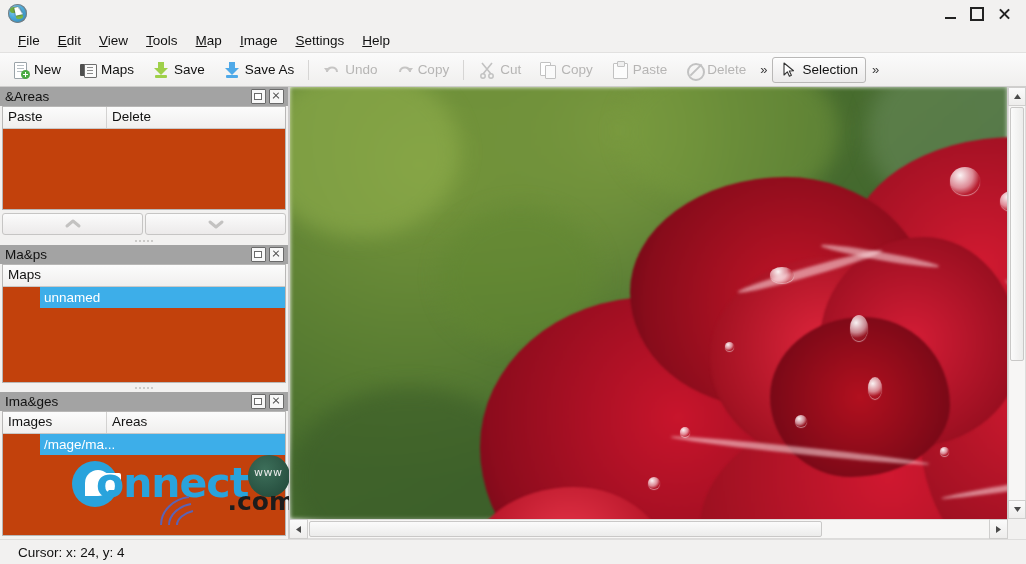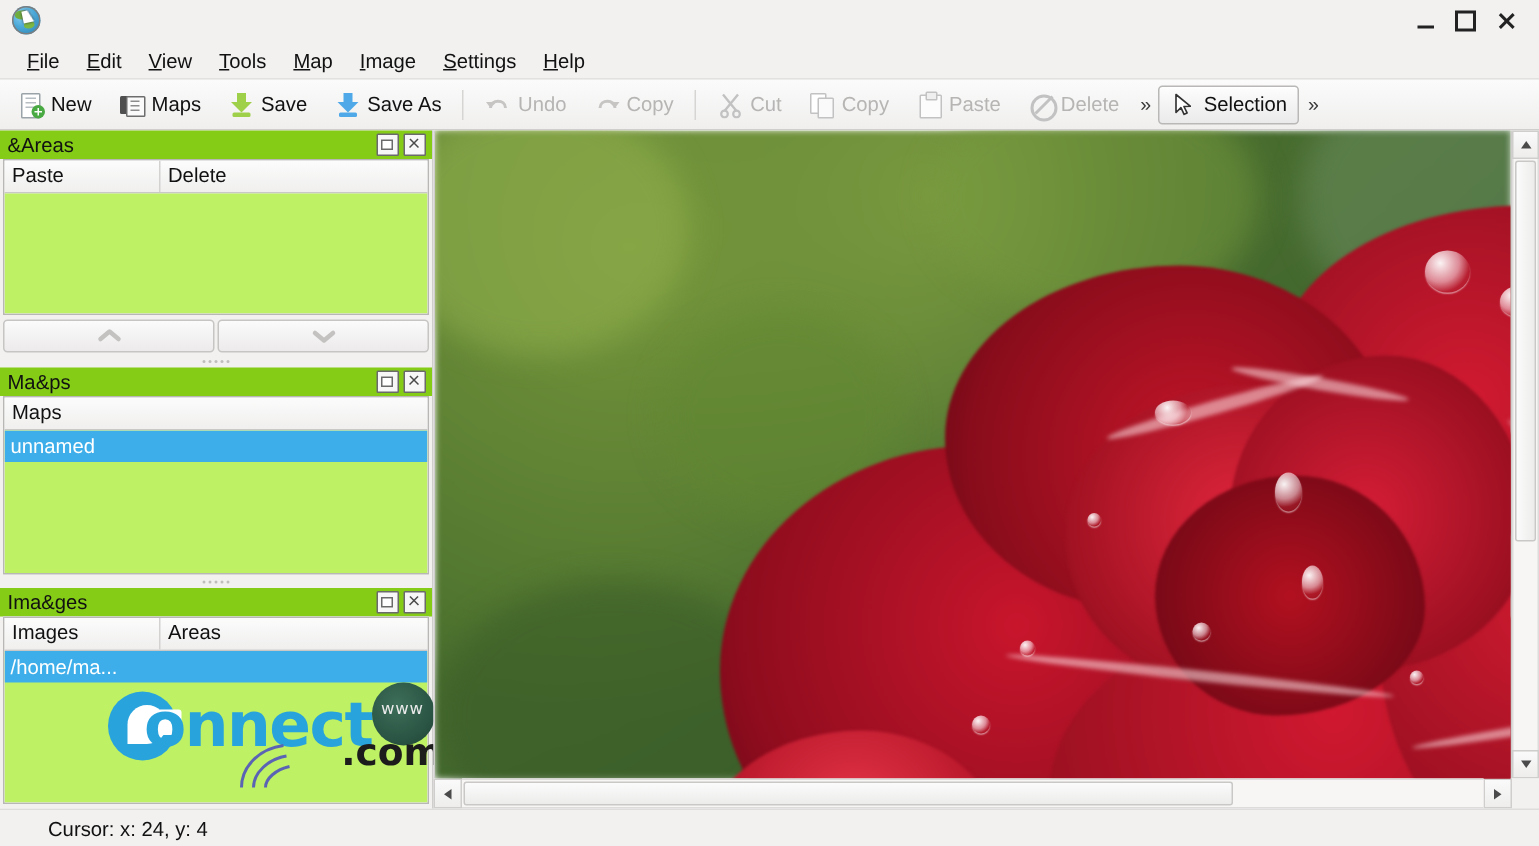--- a/index.html
+++ b/index.html
@@ -79,34 +79,34 @@
   .ic-del{border:2px solid #c2c2c2;border-radius:50%;width:14px;height:14px;margin:2px;position:relative;}
   .ic-del:before{content:"";position:absolute;left:-1px;top:4px;width:16px;height:2px;background:#c2c2c2;transform:rotate(-45deg);}
   
   .ic-sel svg{display:block;}
 
   
   .body{flex:1;display:flex;min-height:0;}
   .leftpane{width:288px;display:flex;flex-direction:column;background:#f2f1f0;border-right:1px solid #cfcecd;position:relative;}
 
   .dock{display:flex;flex-direction:column;min-height:0;}
-  .dock-title{height:19px;display:flex;align-items:center;padding:0 4px 0 5px;font-size:13.5px;color:#111;background:#84cc16;}
+  .dock-title{height:19px;display:flex;align-items:center;padding:0 4px 0 5px;font-size:13.5px;color:#111;background:#a3a3a3;}
   .dock-title .t{flex:1;}
   .dock-btn{width:13px;height:13px;margin-left:3px;position:relative;cursor:default;}
   .dk-float{border:1px solid #6a6a6a;border-radius:1px;background:#f7f7f7;}
   .dk-float:before{content:"";position:absolute;left:2px;top:3px;width:6px;height:5px;border:1px solid #6a6a6a;background:#fff;}
   .dk-close{border:1px solid #6a6a6a;border-radius:1px;background:#f7f7f7;}
   .dk-close:before,.dk-close:after{content:"";position:absolute;left:1.5px;top:5px;width:8px;height:1.4px;background:#4a4a4a;}
   .dk-close:before{transform:rotate(45deg);}
   .dk-close:after{transform:rotate(-45deg);}
 
   .listview{flex:1;min-height:0;background:#fff;border:1px solid #b8b7b6;margin:0 2px;display:flex;flex-direction:column;overflow:hidden;}
   .lv-head{display:flex;height:21px;background:linear-gradient(#fcfcfc,#f0efee);border-bottom:1px solid #c9c8c7;flex:0 0 auto;}
   .lv-head div{padding:2px 5px;font-size:13.5px;color:#111;border-right:1px solid #d3d2d1;box-sizing:border-box;}
-  .lv-body{flex:1;min-height:0;overflow:hidden;background:#bef264;}
+  .lv-body{flex:1;min-height:0;overflow:hidden;background:#c2410c;padding-left:37px;}
   .lv-row{height:21px;display:flex;align-items:center;padding:0 4px;font-size:13.5px;color:#111;}
   .lv-row.sel{background:#3daee9;color:#fff;}
 
   .navbtns{display:flex;height:22px;margin:3px 2px 1px 2px;gap:2px;}
   .navbtn{flex:1;background:linear-gradient(#fbfbfb,#eceaea);border:1px solid #c6c5c4;border-radius:3px;display:flex;align-items:center;justify-content:center;cursor:default;}
   .navbtn svg{display:block;}
   .splitgrip{height:9px;display:flex;align-items:center;justify-content:center;gap:2px;}
   .splitgrip i{width:2px;height:2px;background:#bfbebd;display:block;border-radius:1px;}
 
   
@@ -146,21 +146,21 @@
   .sb-arrow{height:17px;display:flex;align-items:center;justify-content:center;background:linear-gradient(#fafafa,#eeedec);border:1px solid #cfcecd;cursor:default;}
   .sb-track{flex:1;background:#f7f6f5;position:relative;border-left:1px solid #dddcdb;border-right:1px solid #dddcdb;}
   .sb-thumb{position:absolute;left:1px;right:1px;background:linear-gradient(90deg,#fbfbfb,#ececeb);border:1px solid #c9c8c7;border-radius:2px;cursor:default;}
   .hscrollrow{height:20px;display:flex;background:#f2f1f0;}
   .hs-arrow{width:17px;display:flex;align-items:center;justify-content:center;background:linear-gradient(#fafafa,#eeedec);border:1px solid #cfcecd;cursor:default;}
   .hs-track{flex:1;background:#f7f6f5;position:relative;border-top:1px solid #dddcdb;border-bottom:1px solid #dddcdb;}
   .hs-thumb{position:absolute;top:1px;bottom:1px;background:linear-gradient(#fbfbfb,#ececeb);border:1px solid #c9c8c7;border-radius:2px;cursor:default;}
   .corner{width:18px;background:#f2f1f0;}
 
   
-  .statusbar{height:24px;display:flex;align-items:center;padding-left:32px;background:#f2f1f0;border-top:1px solid #dedddc;font-size:13.5px;color:#111;}
+  .statusbar{height:24px;display:flex;align-items:center;padding-left:18px;background:#f2f1f0;border-top:1px solid #dedddc;font-size:13.5px;color:#111;}
 </style>
 </head>
 <body>
 
 <div class="app">
 
   <div class="titlebar">
     <div class="app-icon">
       <div class="globe"></div>
         <div class="cursor-glyph"></div>
@@ -351,21 +351,21 @@
           <span class="t">Ima&amp;ges</span>
           <span class="dock-btn dk-float"></span>
           <span class="dock-btn dk-close"></span>
         </div>
         <div class="listview" style="margin-bottom:3px;">
           <div class="lv-head">
             <div style="width:104px">Images</div>
             <div style="flex:1;border-right:none">Areas</div>
           </div>
           <div class="lv-body">
-            <div class="lv-row sel">/home/ma...</div>
+            <div class="lv-row sel">/mage/ma...</div>
           </div>
         </div>
       </div>
 
       <div class="watermark">
         <div class="wm-o"></div>
         <div class="wm-c-cut"></div>
         <div class="wm-text" style="left:46px;">onnect</div>
         <div class="wm-glob"></div>
         <div class="wm-com">.com</div>

